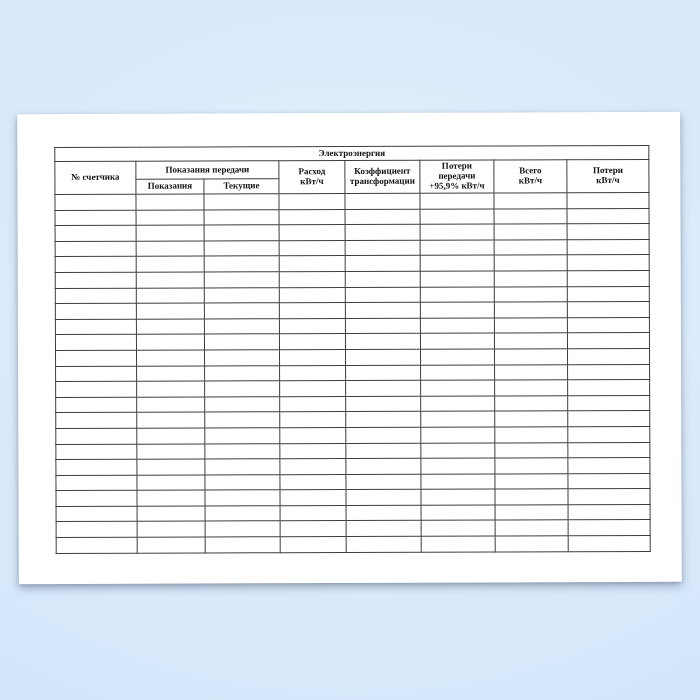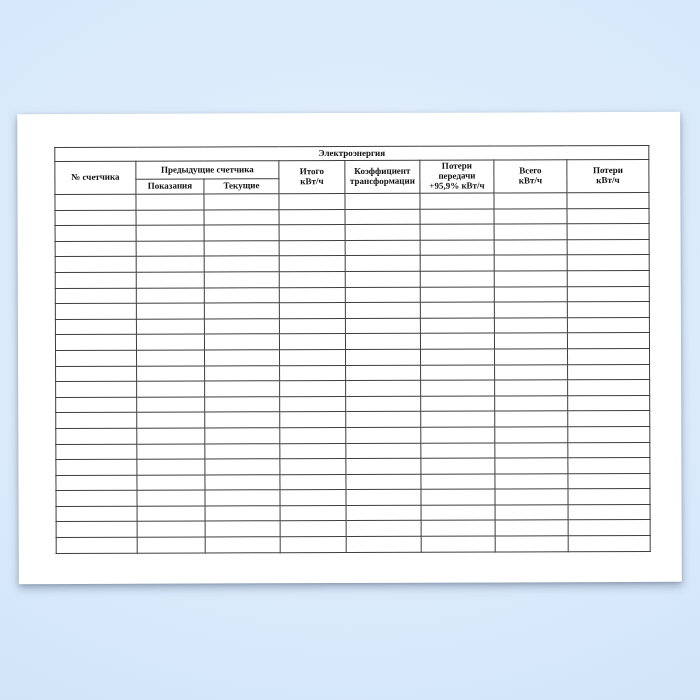--- a/index.html
+++ b/index.html
@@ -61,22 +61,22 @@
         <col style="width:74px">
         <col style="width:73px">
         <col style="width:82px">
       </colgroup>
       <thead>
         <tr class="row-title">
           <td colspan="8">Электроэнергия</td>
         </tr>
         <tr class="row-h1">
           <td rowspan="2">№ счетчика</td>
-          <td colspan="2">Предыдущие счетчика</td>
-          <td rowspan="2">Итого
+          <td colspan="2">Показания передачи</td>
+          <td rowspan="2">Расход
 кВт/ч</td>
           <td rowspan="2">Коэффициент
 трансформации</td>
           <td rowspan="2">Потери
 передачи
 +95,9% кВт/ч</td>
           <td rowspan="2">Всего
 кВт/ч</td>
           <td rowspan="2">Потери
 кВт/ч</td>

